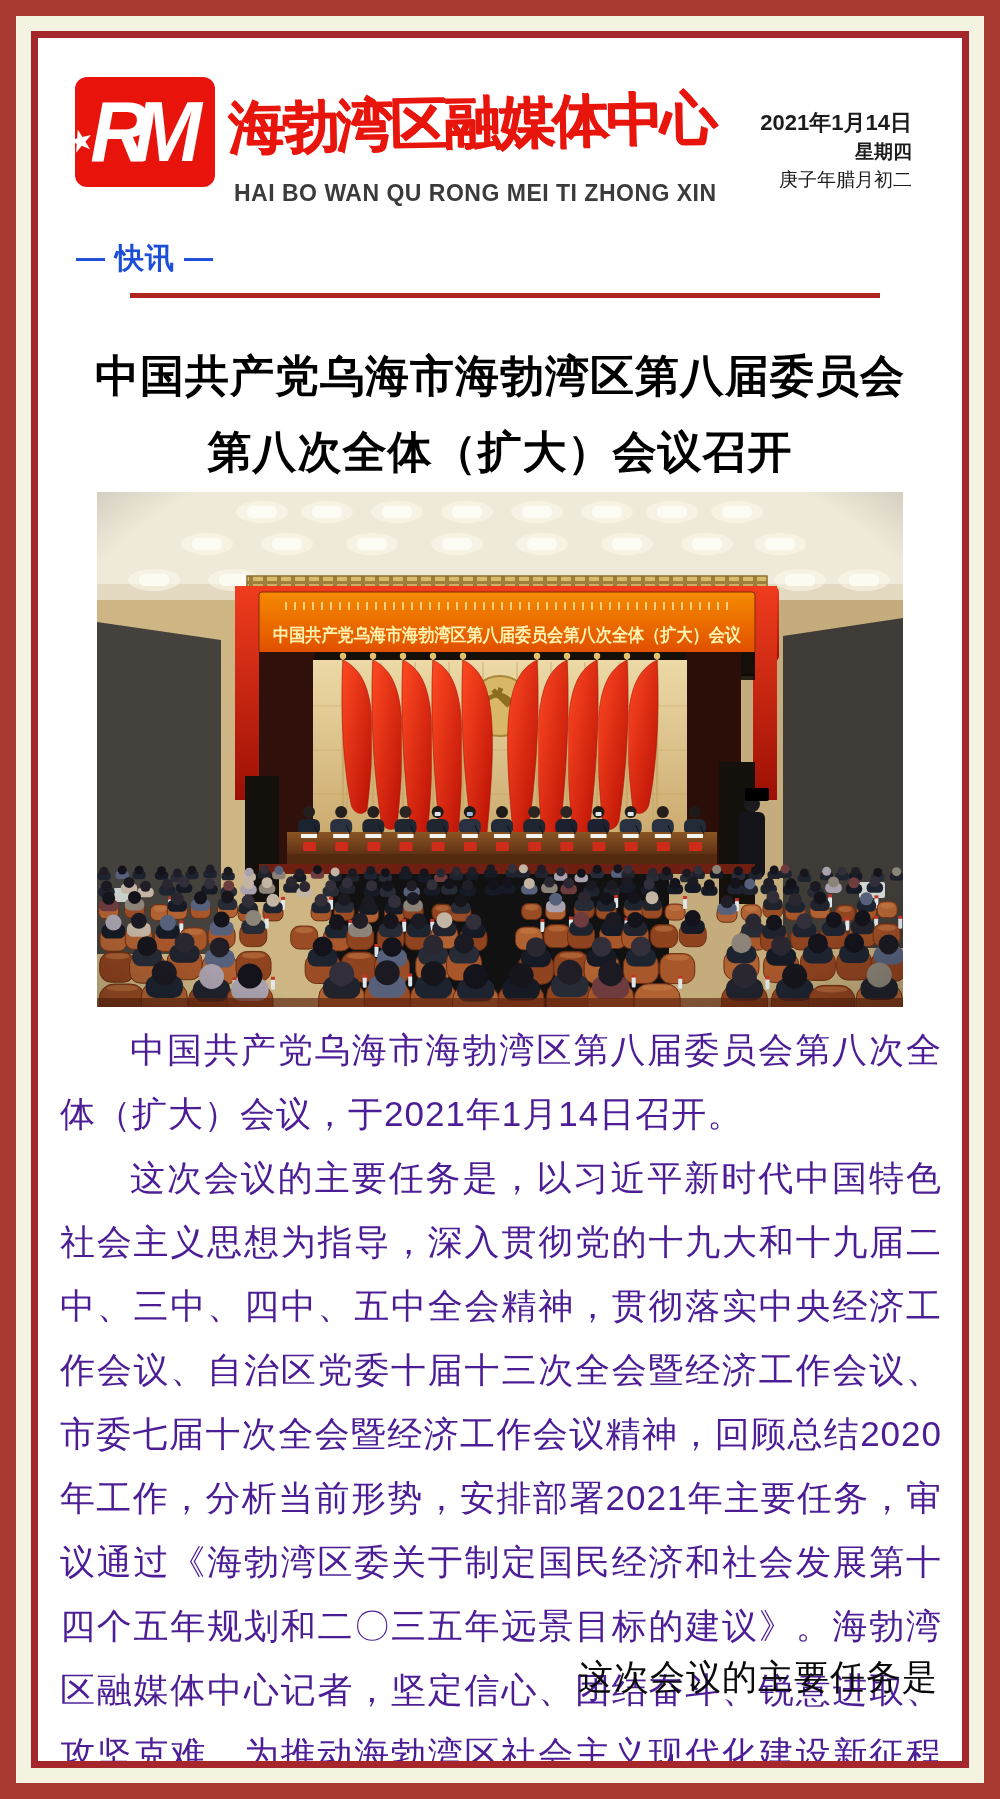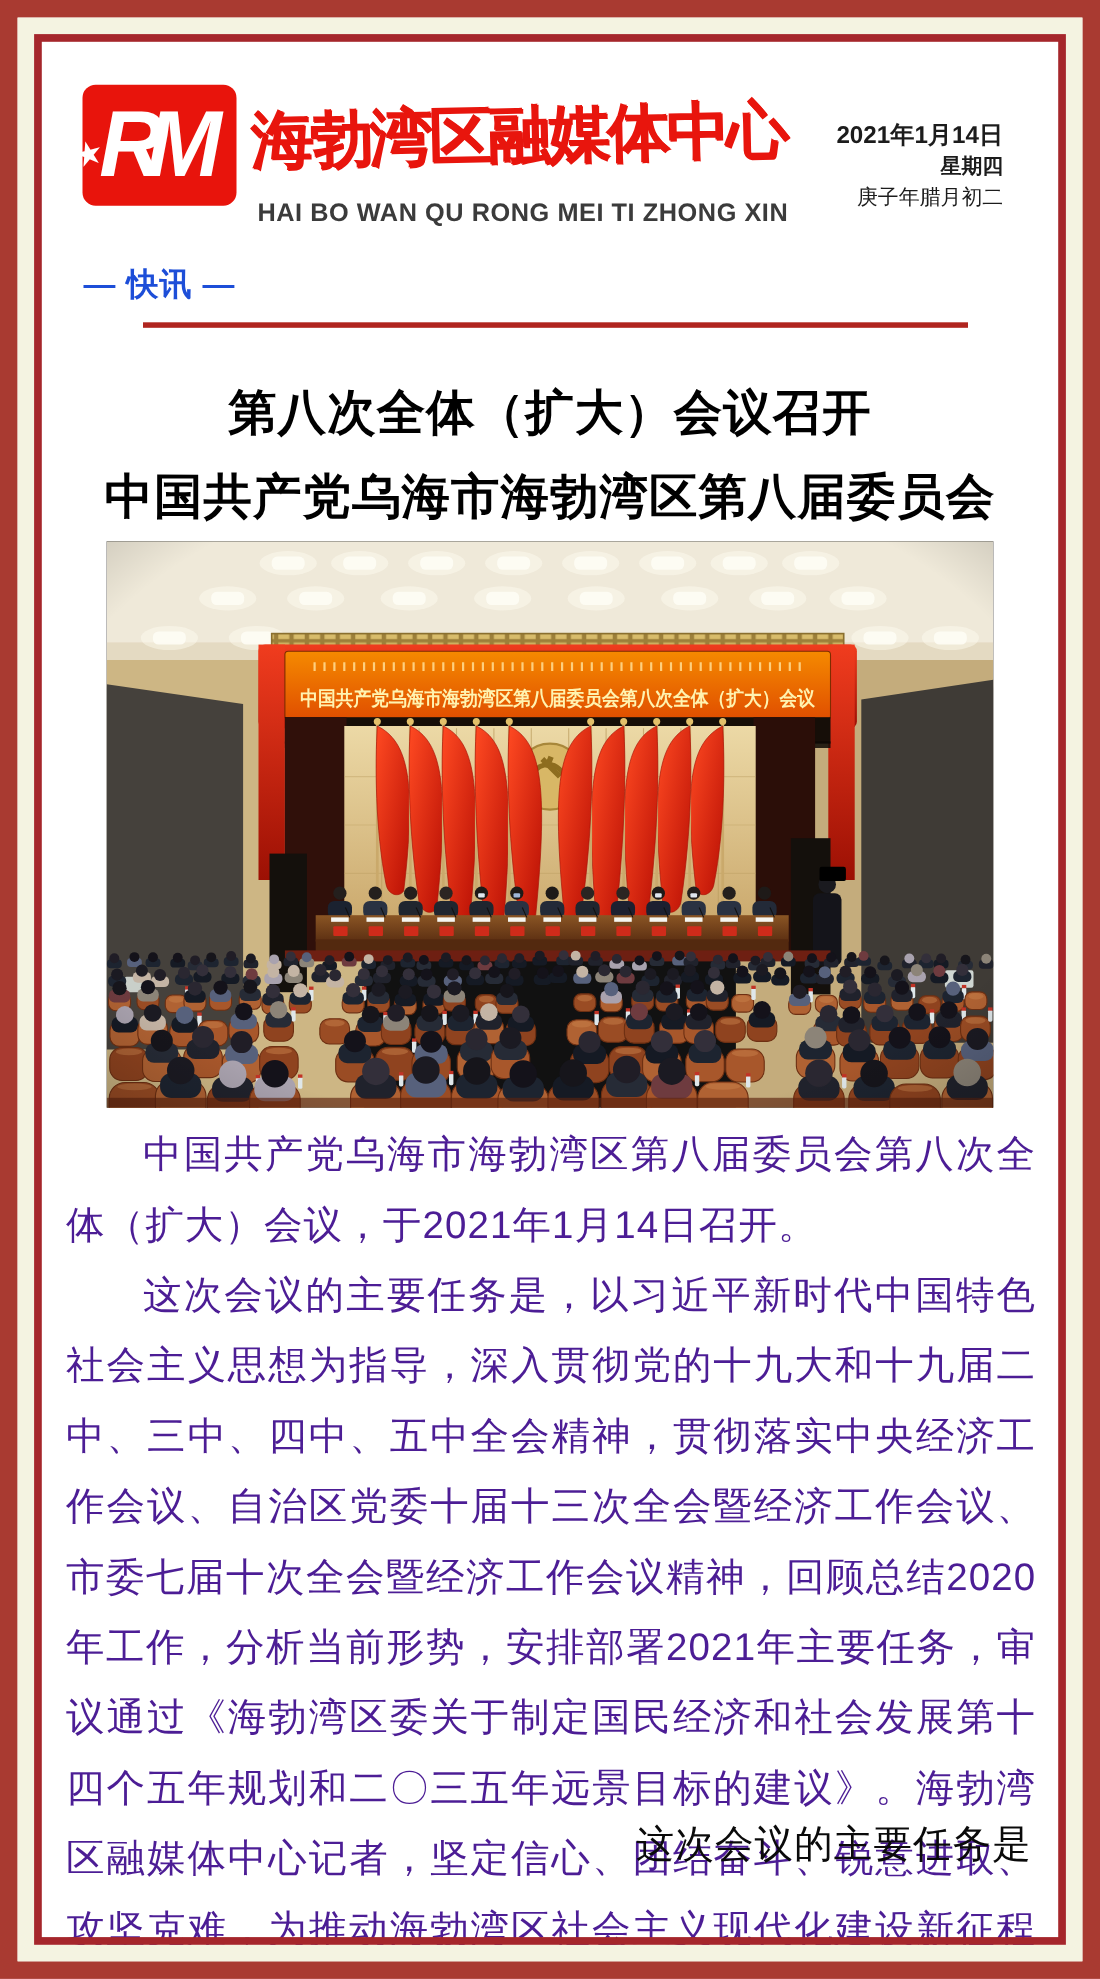--- a/index.html
+++ b/index.html
@@ -74,22 +74,22 @@
   <div class="brand-pinyin">HAI BO WAN QU RONG MEI TI ZHONG XIN</div>
   <div class="date-block">
     <div class="date-line1">2021年1月14日</div>
     <div class="date-line2">星期四</div>
     <div class="date-line3">庚子年腊月初二</div>
   </div>
 
   <div class="red-divider"></div>
 
   <div class="headline">
+    <div>中国共产党乌海市海勃湾区第八届委员会</div>
     <div>第八次全体（扩大）会议召开</div>
-    <div>中国共产党乌海市海勃湾区第八届委员会</div>
   </div>
 
   <div class="photo">
     <svg viewBox="0 0 806 515" xmlns="http://www.w3.org/2000/svg">
       <defs>
         <linearGradient id="archGrad" x1="0" y1="0" x2="0" y2="1">
           <stop offset="0" stop-color="#f03c1e"></stop>
             <stop offset="1" stop-color="#9c1004"></stop>
         </linearGradient>
         <linearGradient id="ledGrad" x1="0" y1="0" x2="0" y2="1">

